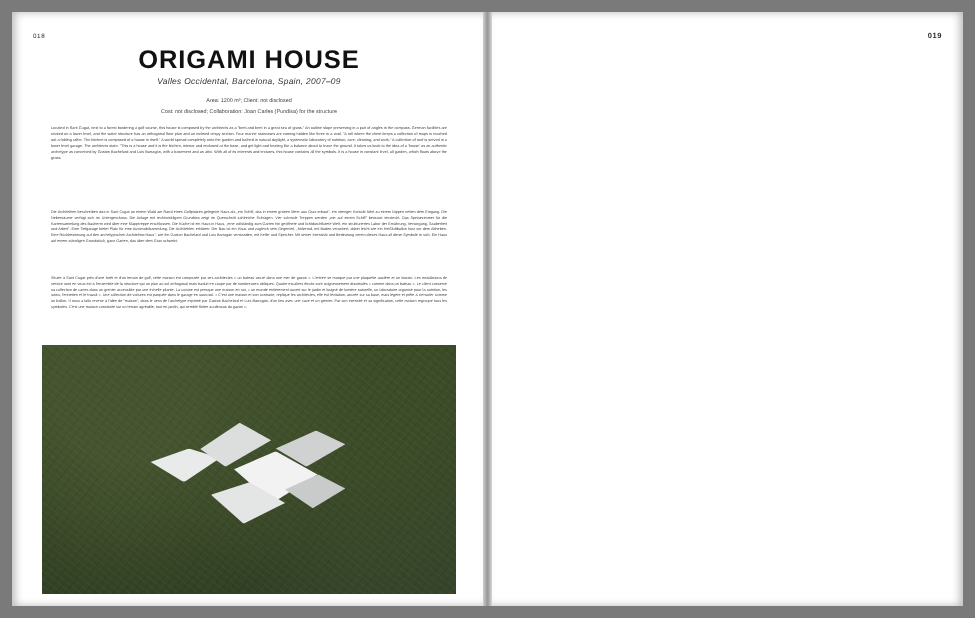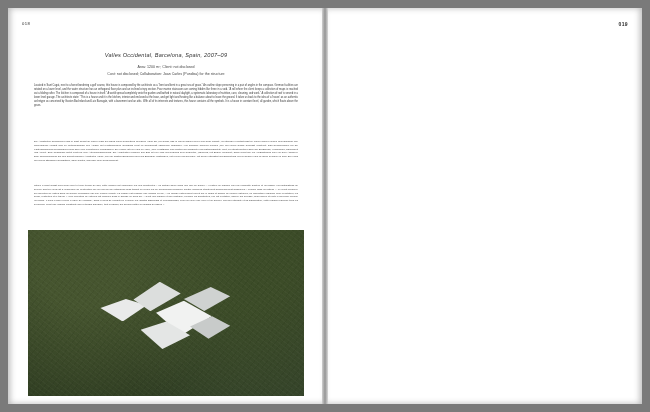--- a/index.html
+++ b/index.html
@@ -44,20 +44,21 @@
   .shard{position:absolute;background:#e9eaea;}
 </style>
 </head>
 <body>
 
 <div class="spread">
 
   <div class="page page-left">
     <div class="folio folio-l">018</div>
 
+    <div class="title">ORIGAMI HOUSE</div>
     <div class="subtitle">Valles Occidental, Barcelona, Spain, 2007–09</div>
     <div class="credit credit-1">Area: 1200 m²; Client: not disclosed</div>
     <div class="credit credit-2">Cost: not disclosed; Collaboration: Joan Carles (Pundisa) for the structure</div>
 
     <div class="lead">Located in Sant Cugat, next to a forest bordering a golf course, this house is composed by the architects as a "bent and bent in a great sea of grass." An outline slope preserving in a pair of angles in the compass. German facilities are rotated on a lower level, and the water structure has an orthogonal floor plan and an inclined crispy section. Four marine staircases are coming hidden like three in a void. "A roll where the client keeps a collection of maps is reached out a folding rafter. The kitchen is composed of a house in itself." A world spread completely onto the garden and bathed in natural daylight, a systematic laboratory of nutrition, care, cleaning, and work." A collection of roof is served in a lower level garage. The architects state: "This is a house and it is the kitchen, interior and enclosed at the base, and get light and heating like a balance about to leave the ground. It takes us back to the idea of a 'house' as an authentic archetype as conceived by Gaston Bachelard and Luis Barragán, with a basement and an attic. With all of its interests and textures, this house contains all the symbols. It is a house in constant level, all garden, which floats above the grass.</div>
     <div class="body-block b-de">Die Architekten beschreiben das in Sant Cugat an einem Wald am Rand eines Golfplatzes gelegene Haus als „ein Schiff, das in einem grünen Meer aus Gras erbaut", ein strenger Kontakt fährt zu einem Nippen neben dem Eingang. Die Nebenräume verfügt sich im Untergeschoss. Die Anlage mit rechtwinkligem Grundriss zeigt im Querschnitt zahlreiche Schrägen. Vier schmale Treppen werden „wie auf einem Schiff" bewusst versteckt. Das Speisezimmer für die Kartensammlung des Bauherrn wird über eine Klapptreppe erschlossen. Die Küche ist ein Haus in Haus, „eine vollständig zum Garten hin geöffnete und lichtdurchflutete Welt, ein strukturiertes Labor der Ernährung, Versorgung, Sauberkeit und Arbeit". Eine Tiefgarage bietet Platz für eine Automobilsammlung. Die Architekten erklären: Der Bau ist ein Haus und zugleich sein Gegenteil, „hölzernd, mit Boden verankert, dabei leicht wie ein Heißluftballon kurz vor dem Abheben. Eine Rückbesinnung auf den archetypischen Architektur-Haus", wie ihn Gaston Bachelard und Luis Barragán verstanden, mit Keller und Speicher. Mit seiner Intensität und Bedeutung verein dieses Haus all diese Symbole in sich. Ein Haus auf einem ständigen Grundstück, ganz Garten, das über dem Gras schwebt.</div>
     <div class="body-block b-fr">Située à Sant Cugat près d'une forêt et d'un terrain de golf, cette maison est composée par ses architectes « un bateau ancré dans une mer de gazon ». L'entrée se marque par une plaquette austère et un bassin. Les installations de service sont en vous est à l'ensemble de la structure qui un plan au sol orthogonal mais traduit en coupe par de nombreuses obliques. Quatre escaliers étroits sont soigneusement dissimulés « comme dans un bateau ». Le client conserve sa collection de cartes dans un grenier accessible par une échelle pliante. La cuisine est presque une maison en soi, « un monde entièrement ouvert sur le jardin et baigné de lumière naturelle, un laboratoire organisé pour la nutrition, les soins, l'entretien et le travail ». Une collection de voitures est parquée dans le garage en sous-sol. « C'est une maison et son contraire, replique les architectes, elle est lévitation, ancrée sur sa base, mais légère et prête à s'envoler comme un ballon. Il nous a fallu revenir à l'idée de "maison", dans le sens de l'archétype exprimé par Gaston Bachelard et Luis Barragán, d'un lieu avec une cave et un grenier. Par son intensité et sa signification, cette maison regroupe tous les symboles. C'est une maison construite sur un terrain agréable, tout en jardin, qui semble flotter au-dessus du gazon ».</div>
 
     <div class="photo ph-aerial">
       <div class="aerial-bg"></div>

